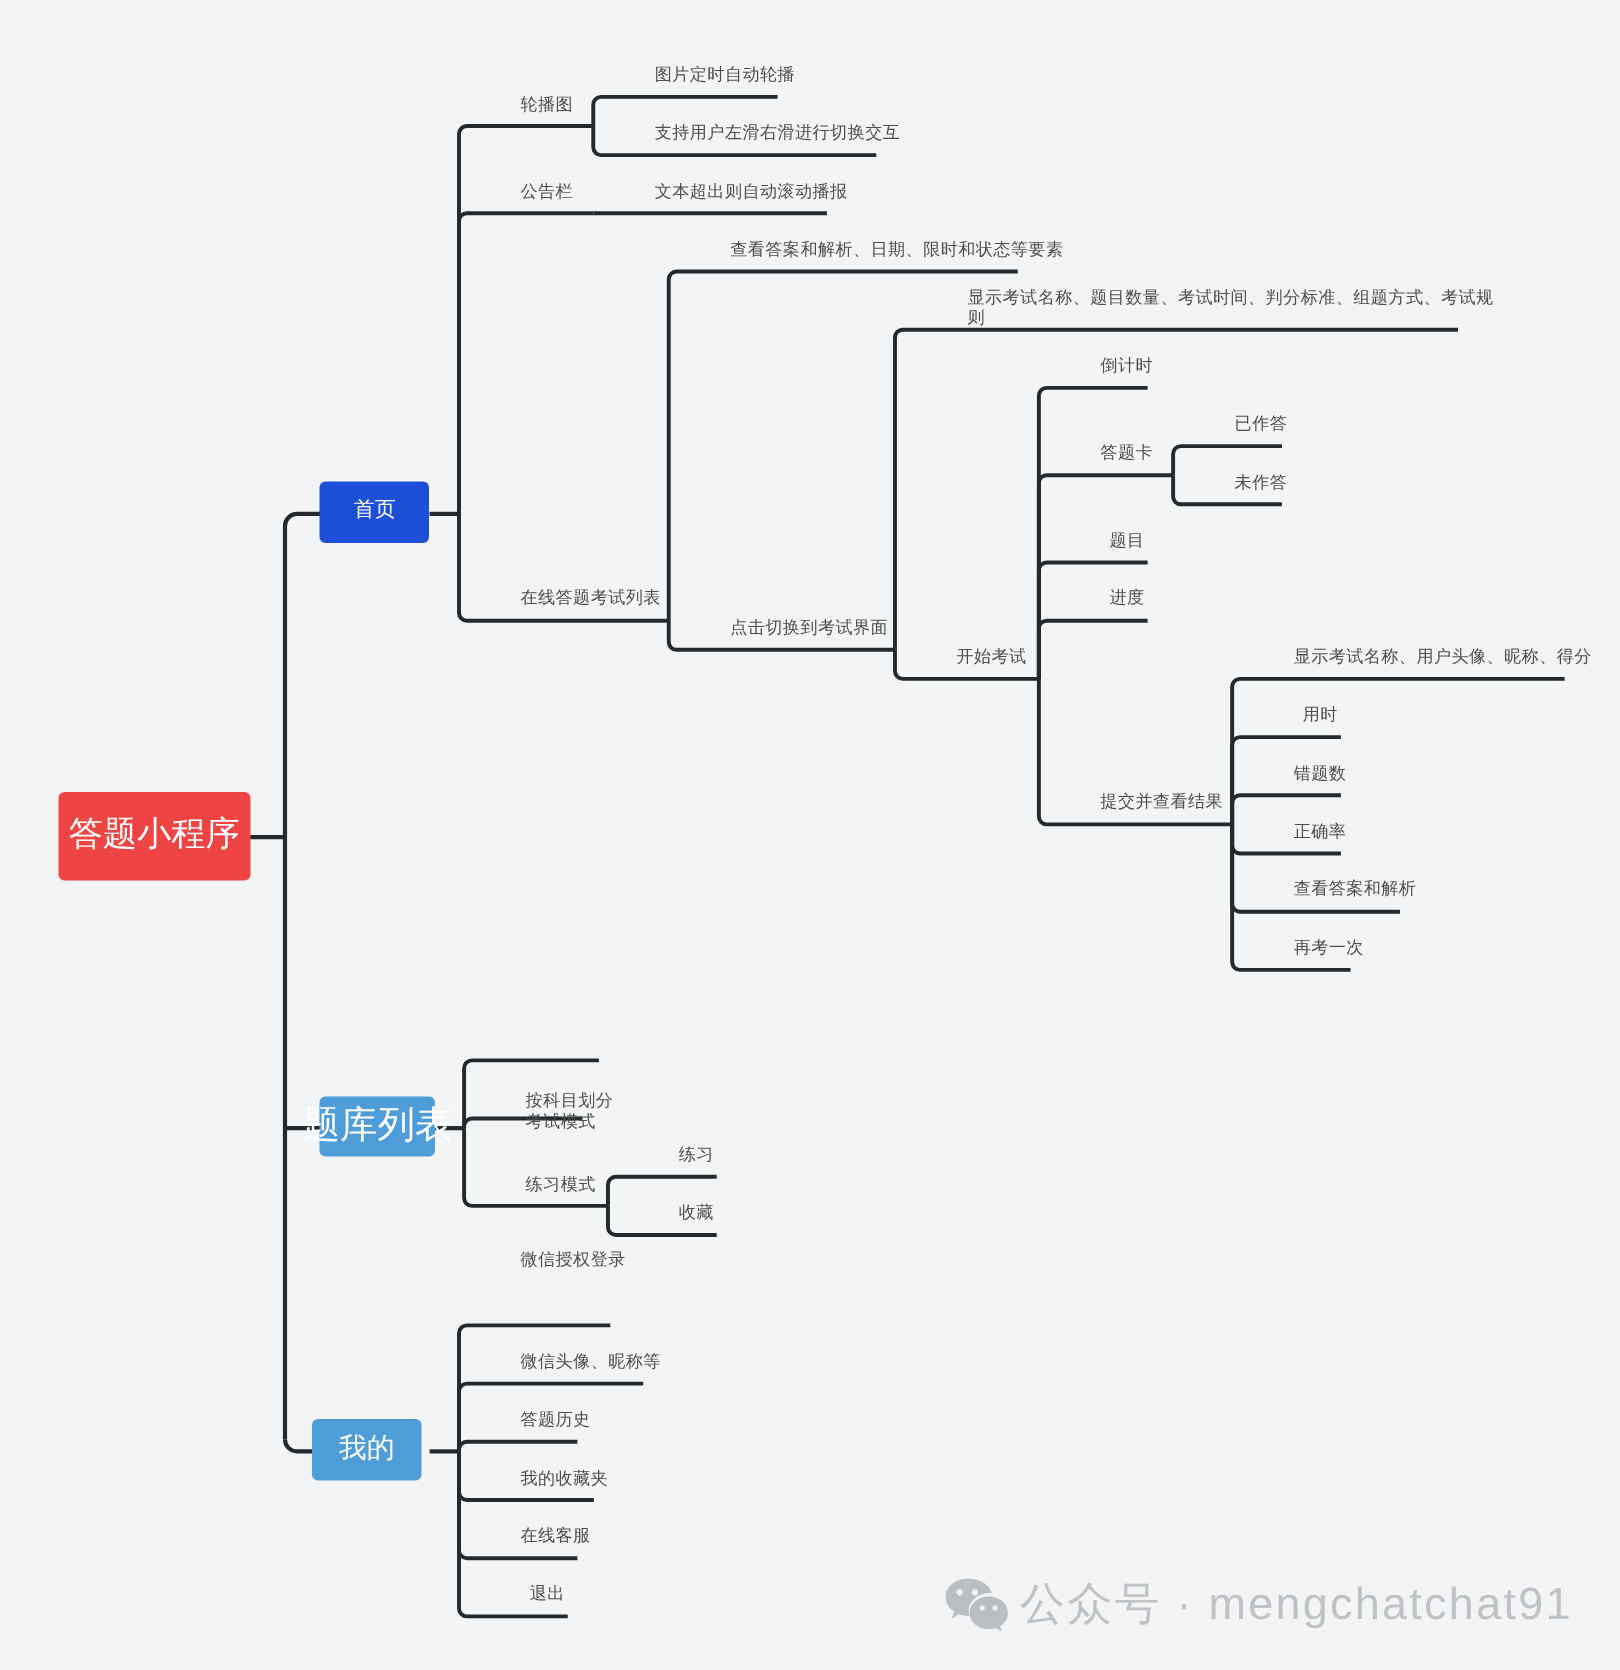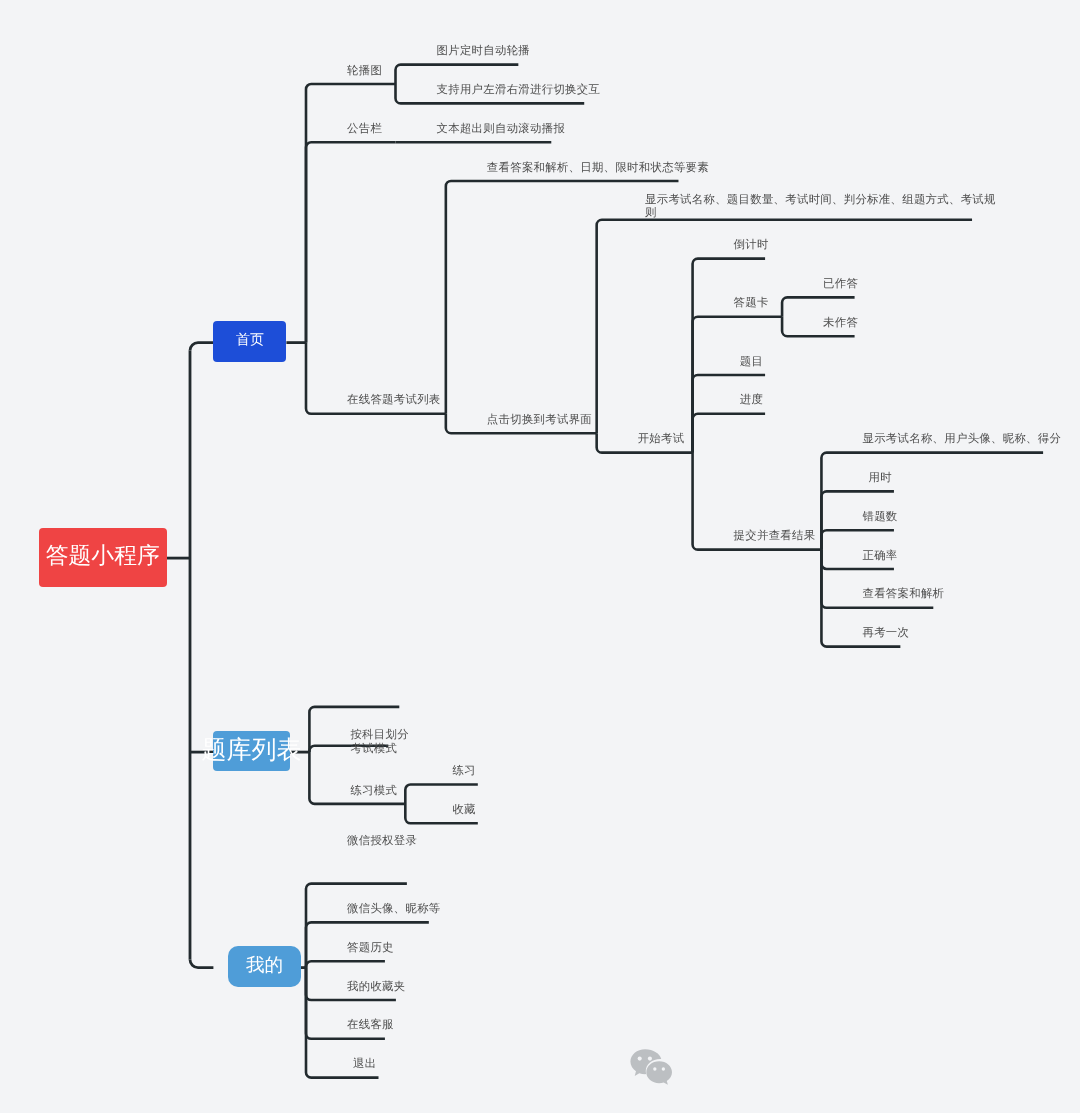--- a/index.html
+++ b/index.html
@@ -98,21 +98,21 @@
       <div class="node-label" style="left: 821.44px; width: 111.86px; top: 587.4px;"><span>查看答案和解析</span></div>
       <div class="node-label" style="left: 821.44px; width: 78.92px; top: 626.2px;"><span>再考一次</span></div>
       <div class="node-box" style="left: 213.4px; top: 730.95px; width: 76.4px; height: 40.3px; background: rgb(79, 157, 216); font-size: 25px;">
         <span>题库列表</span>
       </div>
       <div class="node-label" style="left: 309.4px; width: 89.9px; top: 686.5px; margin-top: 41px;"><span>按科目划分</span></div>
       <div class="node-label" style="left: 309.4px; width: 78.92px; top: 742px;"><span>考试模式</span></div>
       <div class="node-label" style="left: 309.4px; width: 78.92px; top: 783.5px;"><span>练习模式</span></div>
       <div class="node-label" style="left: 405.32px; width: 72.5px; top: 764.1px;"><span>练习</span></div>
       <div class="node-label" style="left: 405.32px; width: 72.5px; top: 802.9px;"><span>收藏</span></div>
-      <div class="node-box" style="left: 228px; top: 946.45px; width: 73px; height: 40.3px; background: rgb(79, 157, 216); font-size: 18.6px; border-radius: 10px;">
+      <div class="node-box" style="left: 208px; top: 946.45px; width: 73px; height: 40.3px; background: rgb(79, 157, 216); font-size: 18.6px;">
         <span>我的</span>
       </div>
       <div class="node-label" style="left: 306px; width: 100.88px; top: 834px;"><span>微信授权登录</span></div>
       <div class="node-label" style="left: 306px; width: 122.84px; top: 902px;"><span>微信头像、昵称等</span></div>
       <div class="node-label" style="left: 306px; width: 78.92px; top: 940.8px;"><span>答题历史</span></div>
       <div class="node-label" style="left: 306px; width: 89.9px; top: 979.6px;"><span>我的收藏夹</span></div>
       <div class="node-label" style="left: 306px; width: 78.92px; top: 1018.4px;"><span>在线客服</span></div>
       <div class="node-label" style="left: 306px; width: 72.5px; top: 1057.2px;"><span>退出</span></div>
     </div>
   <div id="watermark" style="left: 630px; top: 1049px;">
@@ -122,14 +122,15 @@
                  c7.7 2.7 16.2 4.2 25.2 4.2 1.3 0 2.6 0 3.9-.1 -1.3-4.2-2-8.6-2-13.1 0-27.7 26.8-50.1 59.8-50.1
                  1.5 0 3 0 4.5.1C125.2 40.4 97 21.5 63 21.5z"></path>
         <ellipse cx="40.4" cy="60.3" rx="8.6" ry="8.6" fill="#f3f4f6"></ellipse>
         <ellipse cx="83" cy="60.3" rx="8.6" ry="8.6" fill="#f3f4f6"></ellipse>
         <path d="M175 117.4c0-25.1-23.9-45.5-53.5-45.5S68 92.3 68 117.4c0 25.1 23.9 45.5 53.5 45.5
                  6.8 0 13.2-1.1 19-3l17.3 9.2 -4.5-15.1C166.4 145.4 175 132.3 175 117.4z"></path>
         <ellipse cx="103.5" cy="103.9" rx="7" ry="7" fill="#f3f4f6"></ellipse>
         <ellipse cx="139" cy="103.9" rx="7" ry="7" fill="#f3f4f6"></ellipse>
       </g>
     </svg>
+    <span class="wm-text">公众号 · mengchatchat91</span>
   </div>
 </div>
 
 </body></html>

